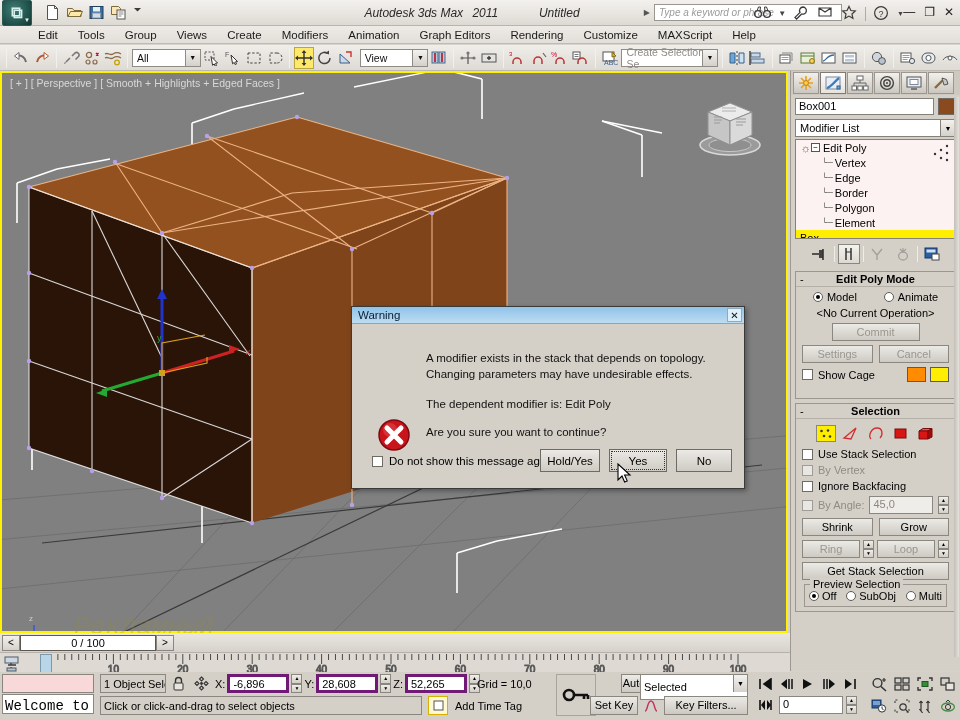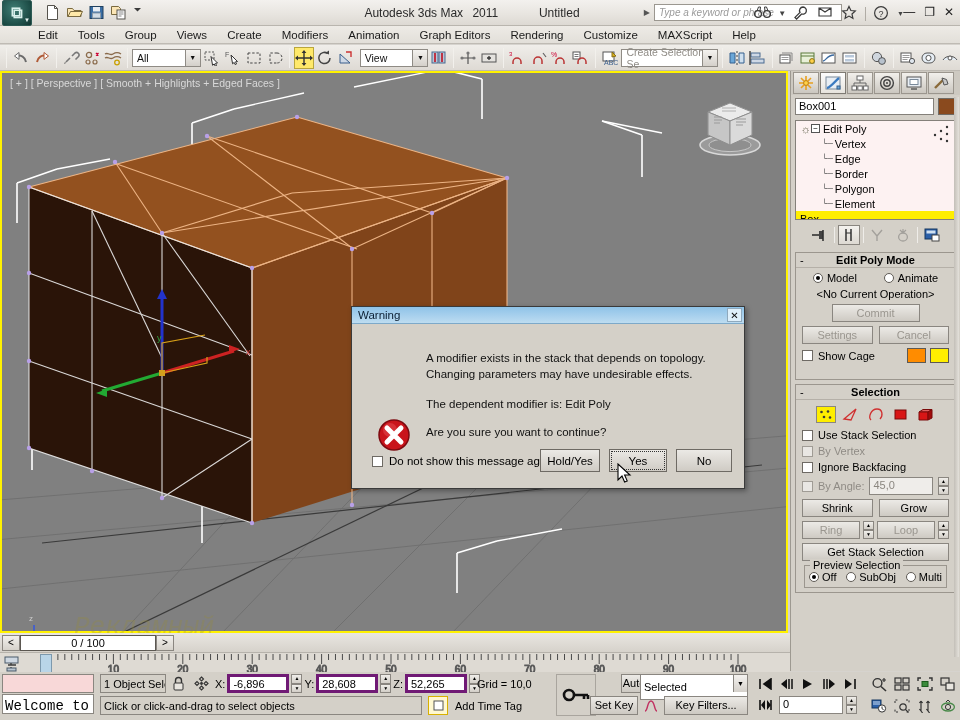--- a/index.html
+++ b/index.html
@@ -27,21 +27,21 @@
     display:flex;align-items:center;justify-content:center;
     color:#d8f0ec; font-size:16px; font-weight:bold;
     border-radius:2px;
     position:relative;
   }
   .appbtn .caret{position:absolute;right:1px;bottom:2px;font-size:6px;color:#e7f5f2;}
   .qat { display:flex; align-items:center; gap:5px; margin-left:12px; }
   .qicon { width:17px;height:17px; position:relative; display:inline-block; }
   .tb-title {
     position:absolute; left:0; right:16px; text-align:center;
-    font-size:12px; color:#2a2a2a; pointer-events:none;
+    font-size:12px; color:#2a2a2a; pointer-events:none;font-style:italic;
   }
   .tb-title span { margin:0 3px; }
   .search-wrap {
     position:absolute; right:118px; top:4px; display:flex;align-items:center;gap:4px;
   }
   .search-arrow{font-size:8px;color:#555;}
   .search-box {
     width:188px;height:17px;background:#fff;border:1px solid #9b9790;
     font-size:10px;font-style:italic;color:#9a9a9a;padding:1px 4px;line-height:14px;
   }
@@ -703,20 +703,24 @@
             <path d="M10 3l4.5 1.5L16 9l-4 1z" fill="#c8c8c8" stroke="#555"></path>
           </svg>
       </div>
     </div>
 
     <div class="namerow">
       <div class="namefield">Box001</div>
       <div class="colorswatch"></div>
     </div>
 
+    <div class="modlist">
+      <span>Modifier List</span>
+      <span class="arrow">▼</span>
+    </div>
 
     <div class="stackbox">
       <div class="stk-row">
         <span class="bulb">☼</span>
         <span class="boxminus">−</span>
         <span>Edit Poly</span>
       </div>
       <div class="stk-row" style="padding-left:26px">
         <span class="stk-tree">└─</span>
         <span>Vertex</span>

